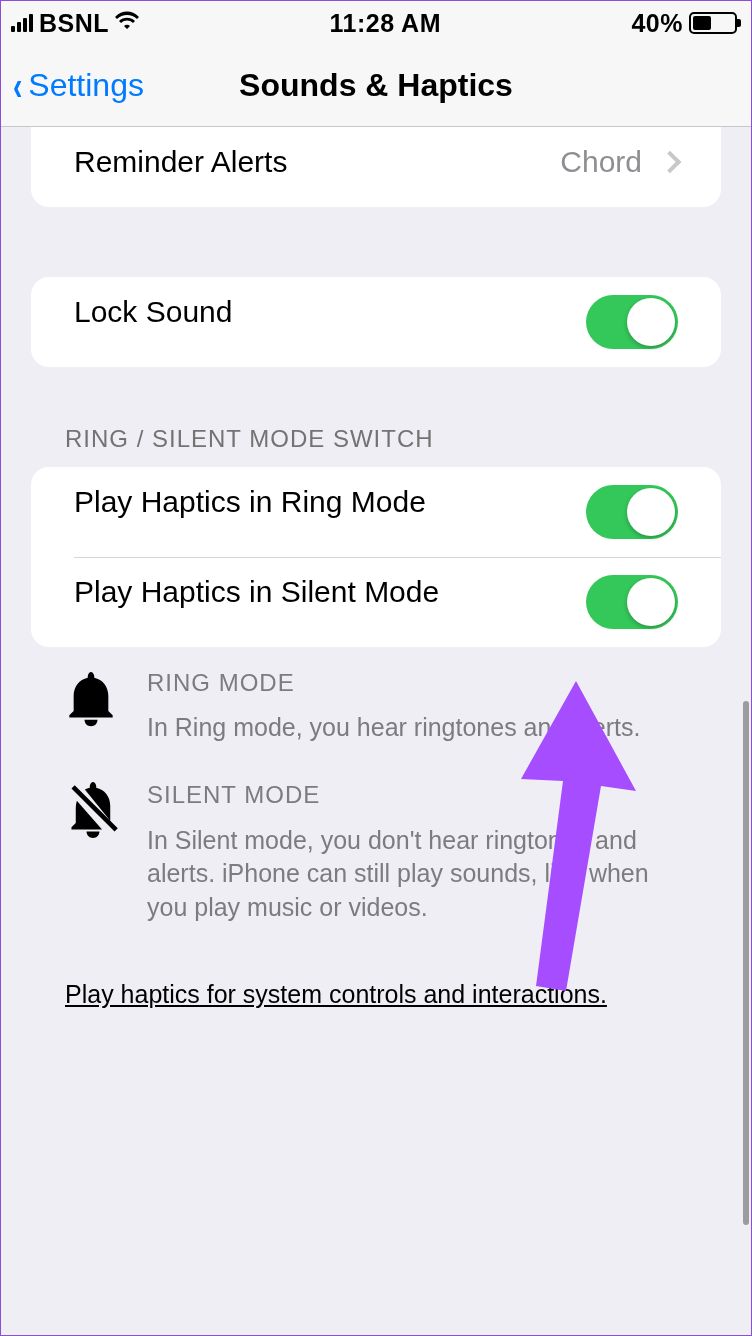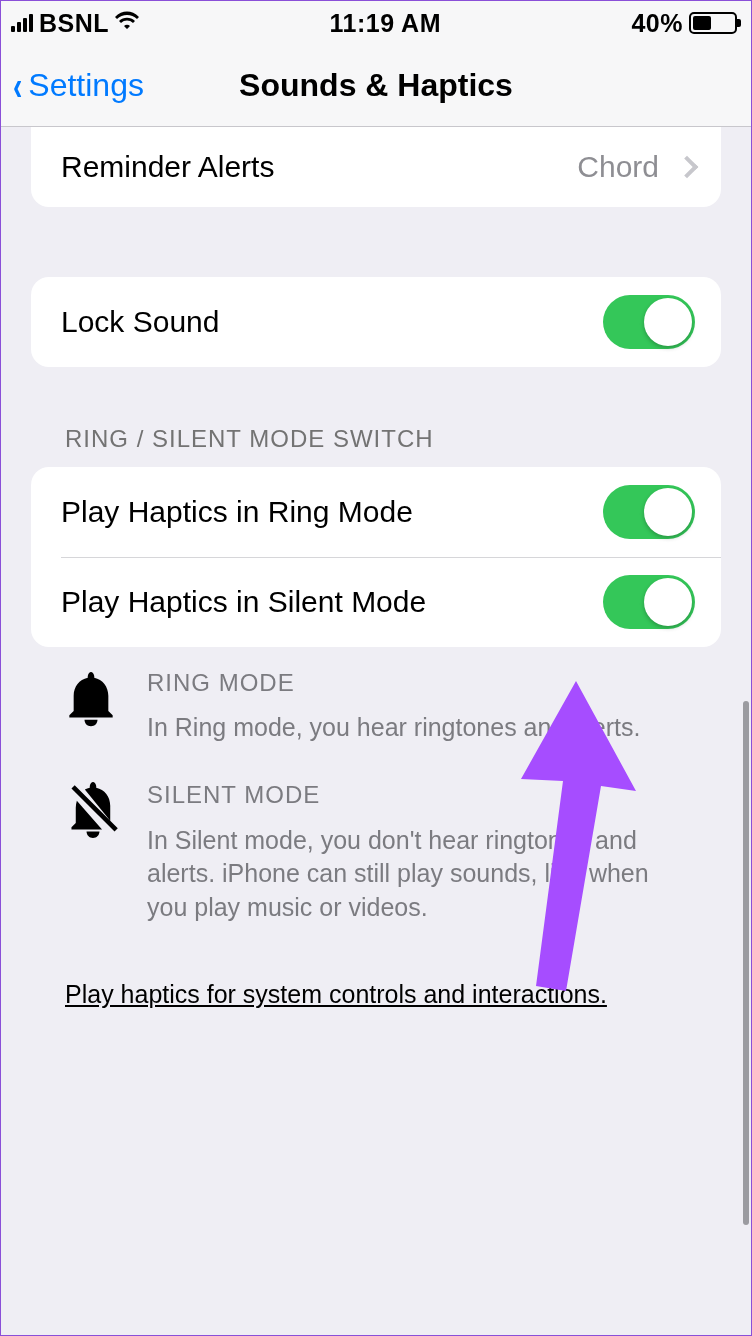--- a/index.html
+++ b/index.html
@@ -65,24 +65,25 @@
   .back-chevron { font-size: 40px; font-weight: 600; line-height: 1; transform: scaleX(0.7); }
 
   
   .content { padding: 0 30px 30px 30px; }
   .group {
     background:#fff; border-radius: 18px; overflow:hidden;
     margin-top: 52px;
   }
   .group.first { margin-top: 0; border-top-left-radius:0; border-top-right-radius:0; }
   .row {
-    min-height: 80px; padding: 18px 26px 18px 30px;
-    display:flex; align-items:center; justify-content:space-between;
+    min-height: 80px; padding: 18px 43px 18px 30px;
+    display:flex; align-items:flex-start; justify-content:space-between;
     font-size: 30px;
     position: relative;
+    margin-left: 13px;
   }
   .row + .row::before{
     content:""; position:absolute; left:30px; right:0; top:0;
     height:1px; background:#d6d6d9;
   }
   .row .label { color:#000; }
   .row .trail { display:flex; align-items:center; gap:20px; color:#8e8e93; font-size:30px;}
   .chev-right {
     width: 16px; height: 16px;
     border-top: 4px solid #c7c7cc; border-right: 4px solid #c7c7cc;
@@ -131,21 +132,21 @@
         <span></span>
         <span></span>
     </span>
     <span>BSNL</span>
     <span class="wifi">
       <svg width="24" height="20" viewBox="0 0 24 18">
           <path d="M12 18l3-3c-1.7-1.7-4.3-1.7-6 0l3 3zm-6-6c3.3-3.3 8.7-3.3 12 0l2-2c-4.4-4.4-11.6-4.4-16 0l2 2zm-4-4c5.5-5.5 14.5-5.5 20 0l2-2C16.8-1.2 7.2-1.2 0 6l2 2z" fill="#000"></path>
         </svg>
     </span>
   </div>
-  <div>11:19 AM</div>
+  <div>11:28 AM</div>
   <div class="status-right">
     <span>40%</span>
     <span class="battery">
         <span class="fill"></span>
       </span>
   </div>
 </div>
 
 <div class="nav-bar">
   <div class="back-btn">

